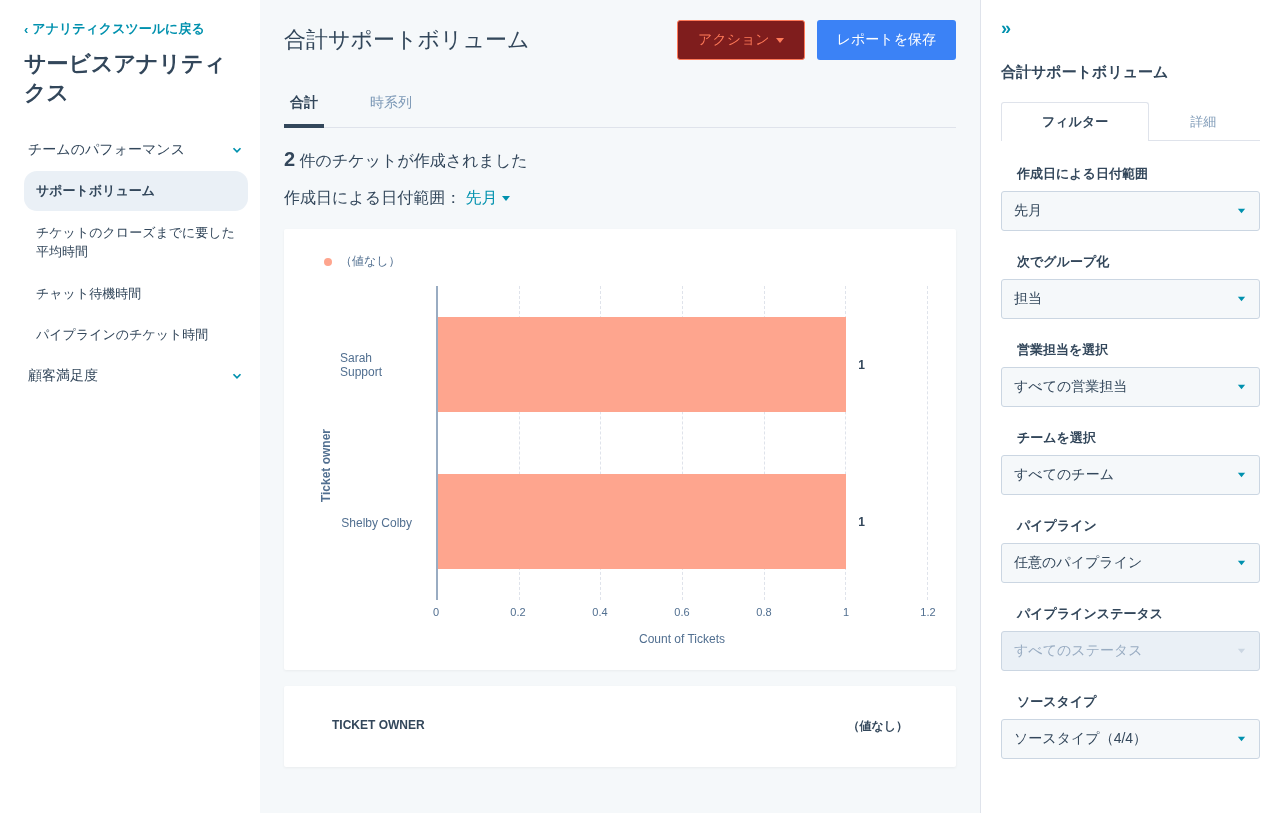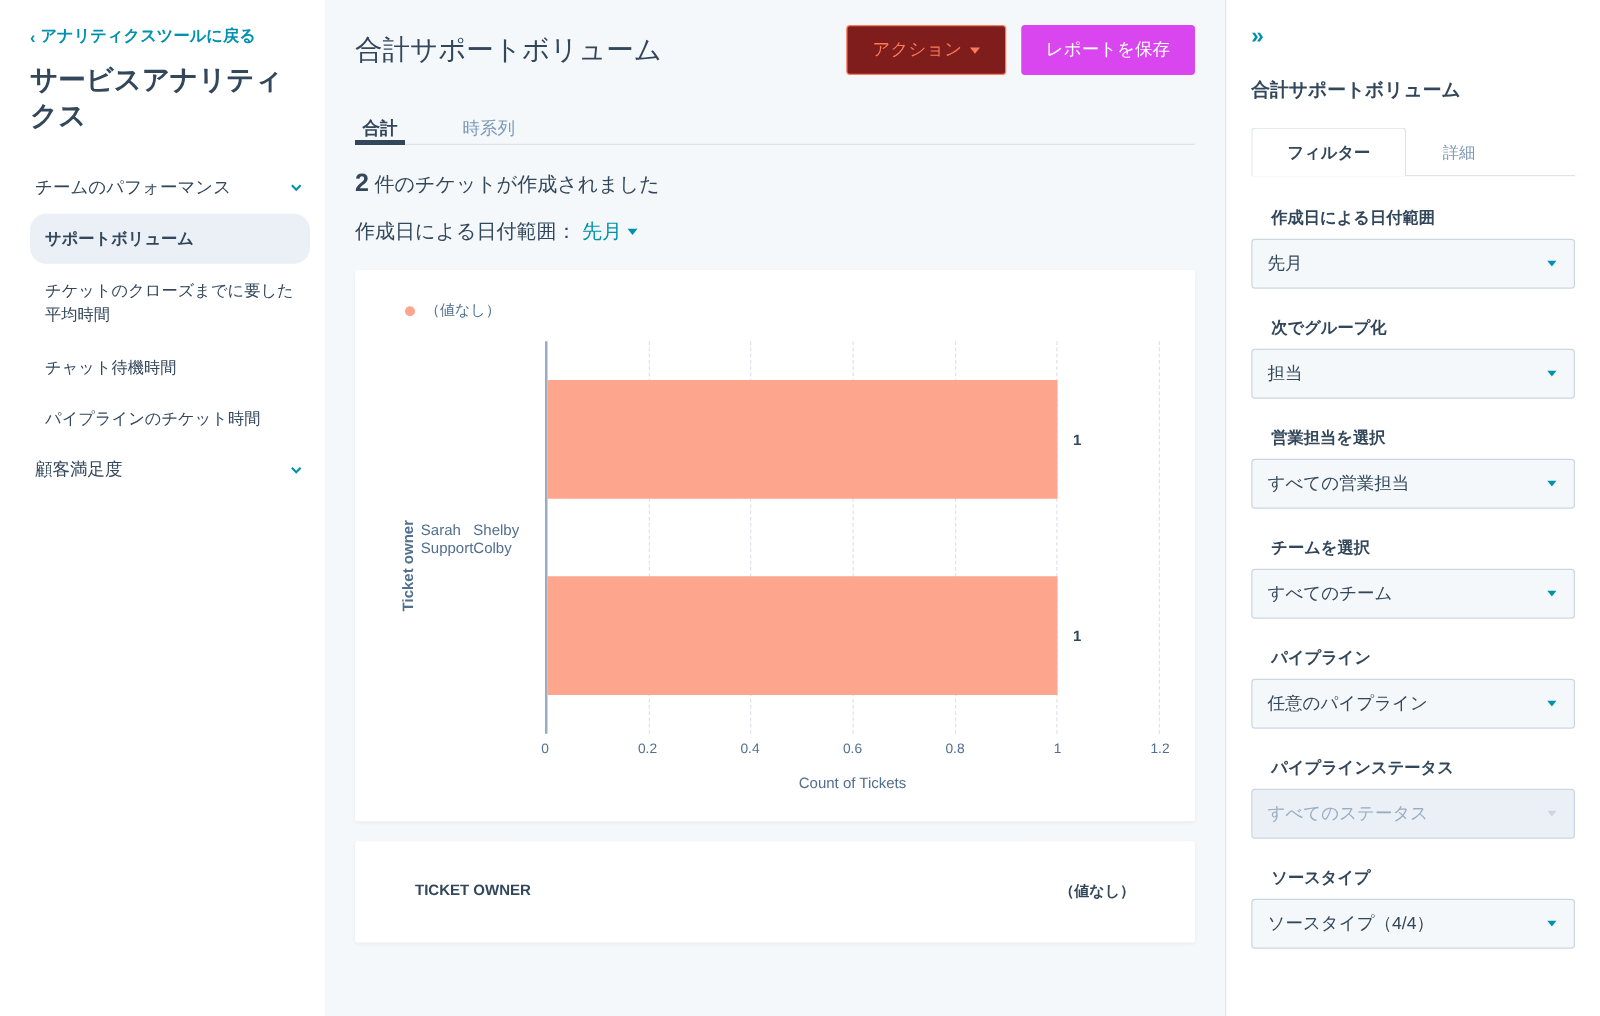--- a/index.html
+++ b/index.html
@@ -14,62 +14,62 @@
     .sidebar-item.active { background: #eaf0f6; font-weight: 600; border-radius: 13px; }
     .chevron { color: #0091ae; font-size: 14px; }
     
     
     .main { flex: 1; background: #f5f8fa; padding: 20px 24px; overflow-y: auto; min-width: 0; }
     .main-header { display: flex; justify-content: space-between; align-items: center; margin-bottom: 24px; }
     .main-title { font-size: 22px; font-weight: 500; }
     .header-buttons { display: flex; gap: 12px; }
     .btn { padding: 10px 20px; font-size: 14px; font-weight: 500; border-radius: 3px; cursor: pointer; border: none; display: inline-flex; align-items: center; gap: 6px; }
     .btn-outline { background: #7f1d1d; color: #ff7a59; border: 1px solid #ff7a59; }
-    .btn-primary { background: #d946ef; color: #fff; }
+    .btn-primary { background: #3b82f6; color: #fff; }
     .caret-down { border-top: 5px solid currentColor; border-left: 4px solid transparent; border-right: 4px solid transparent; }
     
     .tabs { border-bottom: 1px solid #dfe3eb; margin-bottom: 20px; display: flex; gap: 40px; }
-    .tab { padding: 10px 6px 0; cursor: pointer; font-size: 14px; color: #7c98b6; border-bottom: 4px solid transparent; margin-bottom: -1px; }
+    .tab { padding: 10px 6px 12px; cursor: pointer; font-size: 14px; color: #7c98b6; border-bottom: 4px solid transparent; margin-bottom: -1px; }
     .tab.active { color: #33475b; font-weight: 600; border-bottom-color: #33475b; }
     
     .summary { font-size: 16px; margin-bottom: 16px; }
     .summary b { font-size: 20px; font-weight: 700; }
     .date-range { font-size: 16px; margin-bottom: 20px; }
     .date-range-value { color: #0091ae; cursor: pointer; display: inline-flex; align-items: center; gap: 4px; font-weight: 500; }
     
     .card { background: #fff; border-radius: 2px; box-shadow: 0 1px 3px rgba(0,0,0,0.05); margin-bottom: 16px; padding: 24px 28px; }
     
     .legend { display: flex; align-items: center; gap: 8px; font-size: 12px; color: #516f90; margin-bottom: 16px; margin-left: 12px; }
     .legend-dot { width: 8px; height: 8px; border-radius: 50%; background: #fea58e; }
     
     .chart-area { display: flex; height: 360px; }
     .ylabel-col { width: 28px; display: flex; align-items: center; justify-content: center; }
     .ylabel { writing-mode: vertical-rl; transform: rotate(180deg); font-size: 12px; color: #516f90; font-weight: 600; }
-    .ycat-col { width: 96px; display: flex; flex-direction: row; padding-bottom: 44px; padding-right: 24px; justify-content: center; }
+    .ycat-col { width: 96px; display: flex; flex-direction: column; padding-bottom: 44px; padding-right: 24px; }
     .ycat { flex: 1; display: flex; align-items: center; justify-content: flex-end; font-size: 12px; color: #516f90; }
     .plot-col { flex: 1; display: flex; flex-direction: column; }
     .plot { flex: 1; border-left: 2px solid #99acc2; position: relative; }
     .gridlines { position: absolute; inset: 0; display: flex; }
     .gridline { border-right: 1px dashed #dfe3eb; height: 100%; }
     .bars { position: absolute; inset: 0; display: flex; flex-direction: column; }
     .bar-row { flex: 1; display: flex; align-items: center; }
     .bar { height: 60%; background: #fea58e; }
     .bar-label { font-size: 12px; font-weight: 600; margin-left: 12px; }
     .xaxis { height: 24px; display: flex; margin-top: 6px; position: relative; }
     .xtick { font-size: 11px; color: #516f90; text-align: center; position: absolute; transform: translateX(-50%); }
     .xlabel { text-align: center; font-size: 12px; color: #516f90; margin-top: 2px; }
     
     .table-header { display: flex; justify-content: space-between; font-size: 12px; font-weight: 600; color: #33475b; padding: 8px 20px; }
     
     
     .right-panel { width: 300px; border-left: 1px solid #dfe3eb; background: #fff; padding: 18px 20px; overflow-y: auto; }
     .expand-icon { color: #0091ae; font-size: 18px; font-weight: 700; margin-bottom: 24px; cursor: pointer; }
     .panel-title { font-size: 15px; font-weight: 600; margin-bottom: 20px; }
     .panel-tabs { display: flex; border-bottom: 1px solid #dfe3eb; margin-bottom: 24px; }
-    .panel-tab { padding: 10px 28px; font-size: 13px; color: #7c98b6; cursor: pointer; border: 1px solid transparent; border-bottom: none; margin-bottom: -1px; border-radius: 3px 3px 0 0; }
+    .panel-tab { padding: 10px 40px; font-size: 13px; color: #7c98b6; cursor: pointer; border: 1px solid transparent; border-bottom: none; margin-bottom: -1px; border-radius: 3px 3px 0 0; }
     .panel-tab.active { color: #33475b; font-weight: 600; background: #fff; border-color: #dfe3eb; }
     .field-group { margin-bottom: 22px; }
     .field-label { font-size: 13px; font-weight: 600; color: #33475b; margin-bottom: 8px; display: block; margin-left: 16px; }
     .select { width: 100%; padding: 10px 12px; border: 1px solid #cbd6e2; border-radius: 3px; font-size: 14px; color: #33475b; cursor: pointer; display: flex; justify-content: space-between; align-items: center; background: #f5f8fa; }
     .select.disabled { color: #99acc2; background: #eaf0f6; }
     .select-caret { color: #0091ae; }
     .select.disabled .select-caret { color: #cbd6e2; }
   </style>
 </head>
 <body>

